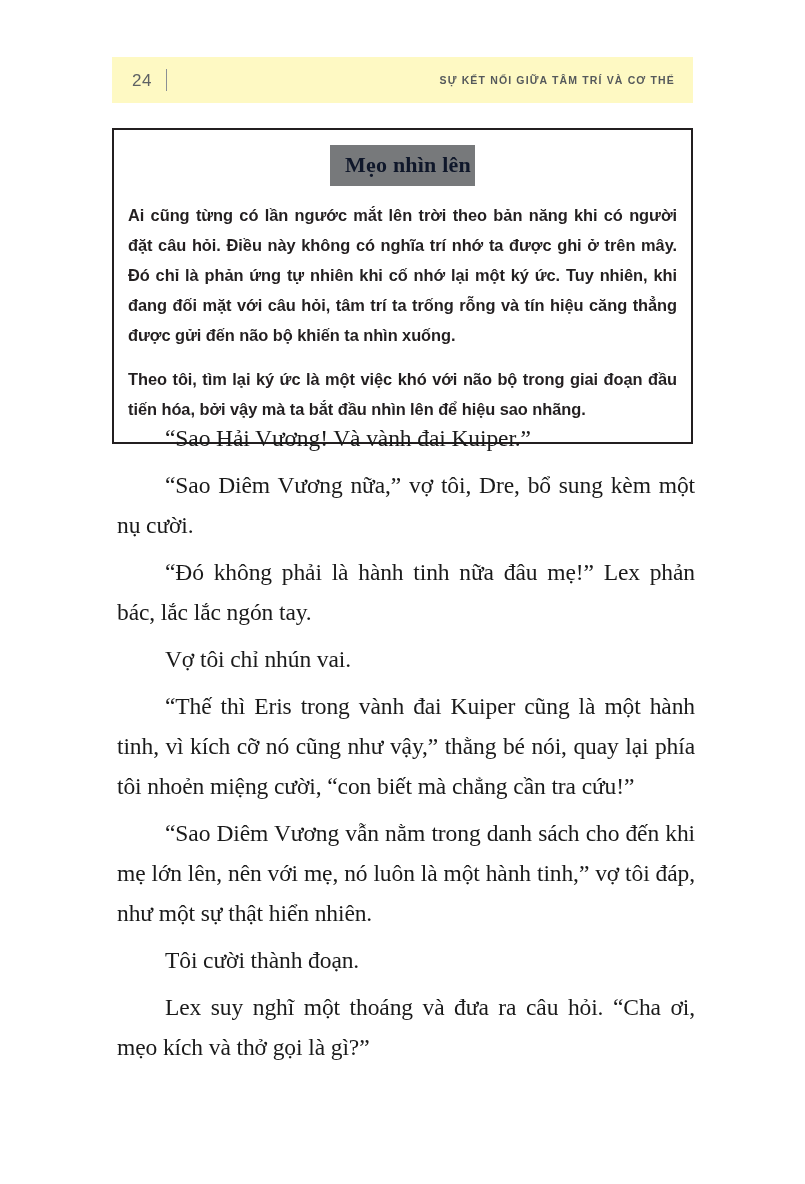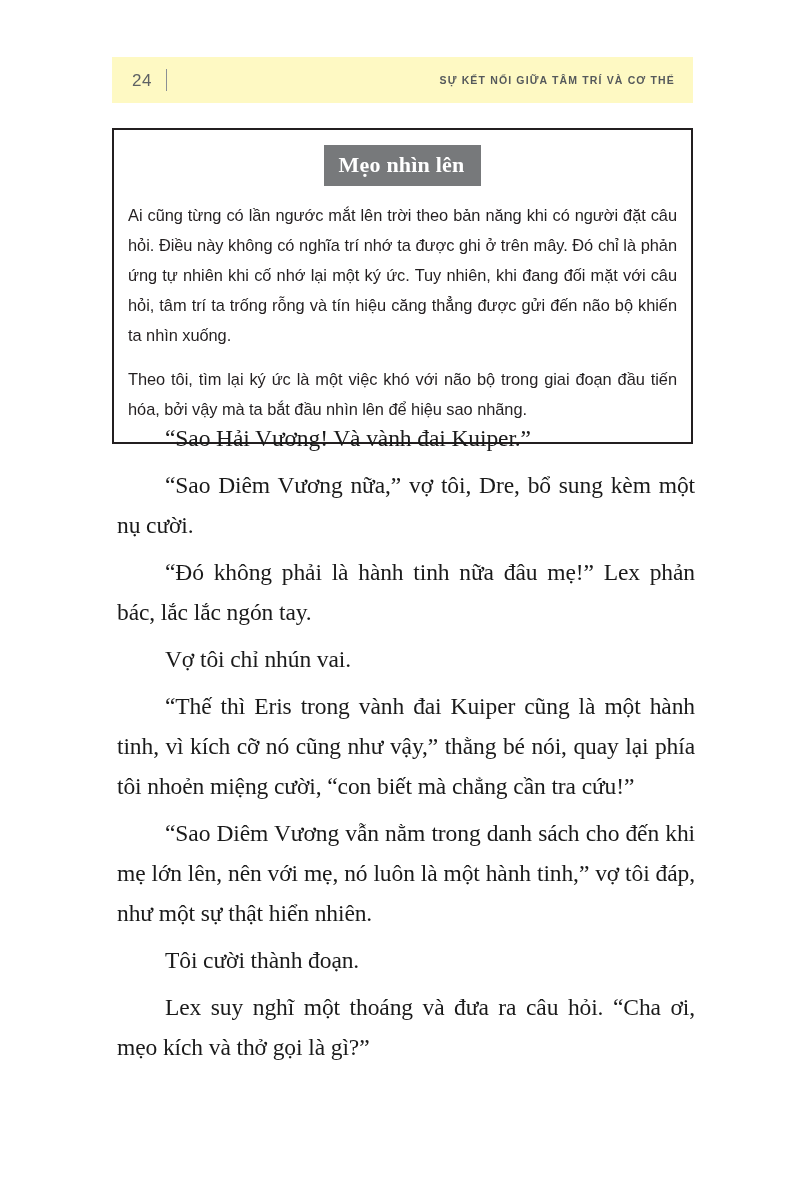--- a/index.html
+++ b/index.html
@@ -71,37 +71,38 @@
     background: #ffffff;
     padding: 15px 14px 18px 14px;
   }
   .callout-title-wrap {
     text-align: center;
     margin-bottom: 14px;
   }
   .callout-title {
     display: inline-block;
     background: #77797b;
-    color: #ffffff;
+    color: #0f172a;
     font-family: "Liberation Serif", serif;
     font-weight: 700;
     font-size: 22px;
     line-height: 1;
-    padding: 9px 17px 10px 15px;
+    padding: 9px 4px 10px 15px;
     letter-spacing: .2px;
   }
   .callout p {
     margin: 0 0 14px 0;
     font-family: "Liberation Sans", sans-serif;
     font-size: 16.4px;
     line-height: 30px;
     color: #231f20;
     text-align: justify;
     text-justify: inter-word;
     letter-spacing: -0.05px;
+    font-weight: bold;
   }
   .callout p:last-child {
     margin-bottom: 0;
   }
 
   
   .body-copy {
     position: absolute;
     left: 110px;
     top: 418px;

